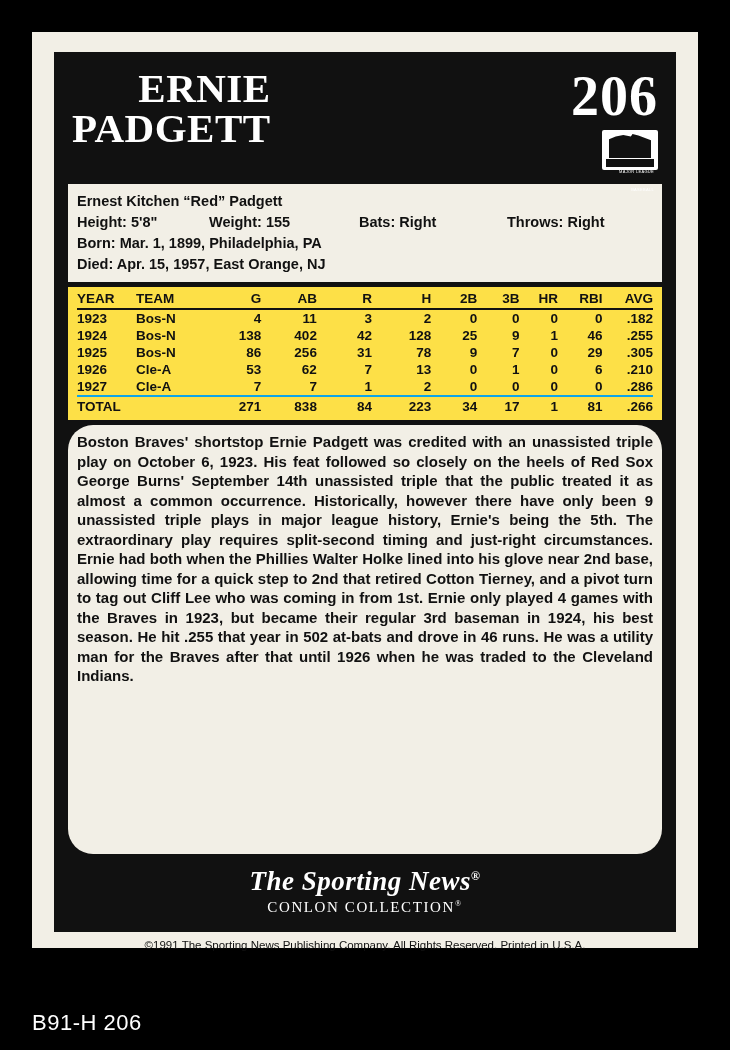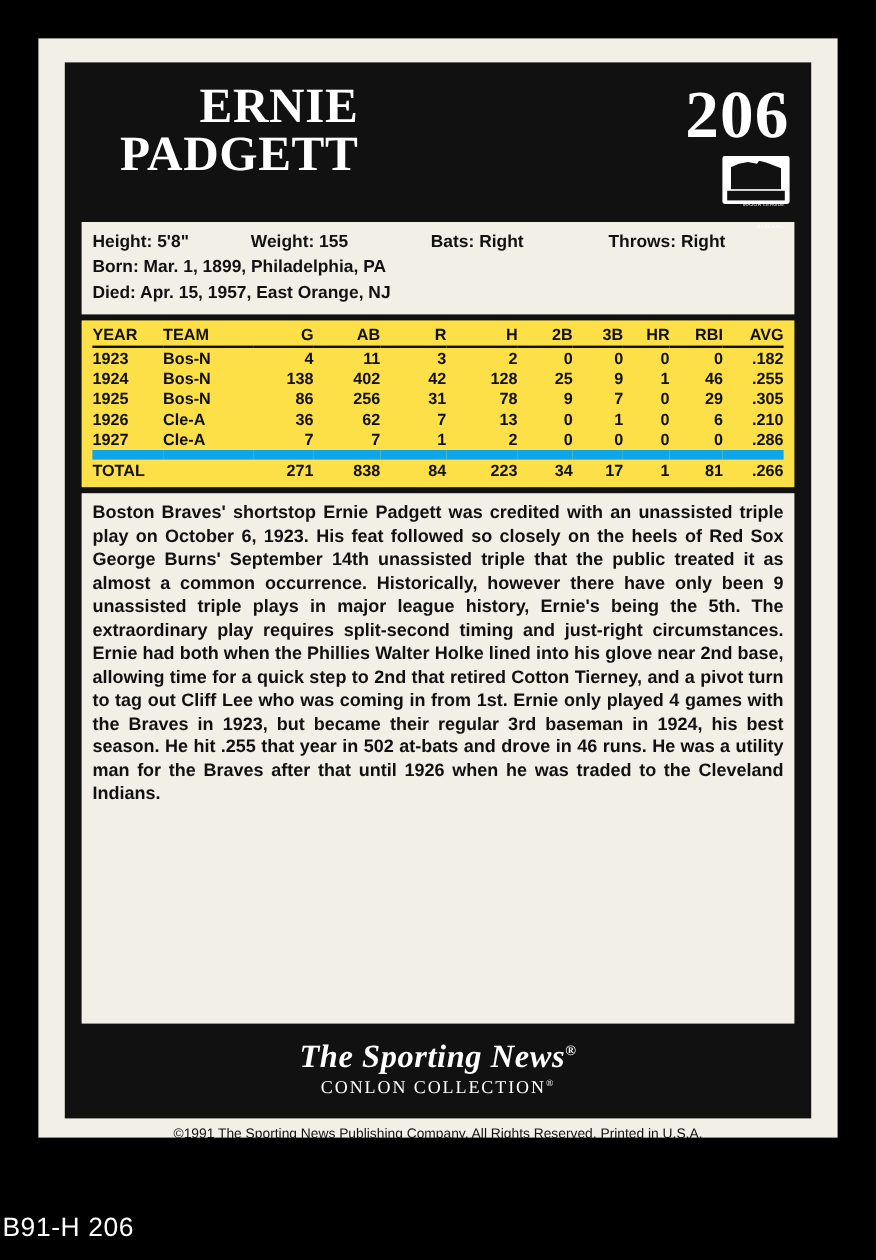--- a/index.html
+++ b/index.html
@@ -65,21 +65,20 @@
     letter-spacing: 0.5px;
   }
   .name-first {
     font-size: 41px;
     display: block;
     text-align: right;
   }
   .name-last {
     font-size: 41px;
     display: block;
-    margin-left: 28px;
   }
   .num-block {
     text-align: right;
     min-width: 110px;
   }
   .card-number {
     font-family: "Liberation Serif", serif;
     font-weight: bold;
     font-size: 56px;
     line-height: 1;
@@ -169,34 +168,35 @@
   table.stats th.c-ab, table.stats td.c-ab { width: 58px; }
   table.stats th.c-r,  table.stats td.c-r  { width: 58px; }
   table.stats th.c-h,  table.stats td.c-h  { width: 62px; }
   table.stats th.c-2b, table.stats td.c-2b { width: 48px; }
   table.stats th.c-3b, table.stats td.c-3b { width: 44px; }
   table.stats th.c-hr, table.stats td.c-hr { width: 40px; }
   table.stats th.c-rbi,table.stats td.c-rbi{ width: 46px; }
   table.stats th.c-avg,table.stats td.c-avg{ width: 52px; }
 
   tr.head-rule th { border-bottom: 2px solid #111111; }
-  tr.total-row td { border-top: 8px solid #0ea5e9; padding-top: 2px; }
+  tr.total-row td { border-top: 2px solid #0ea5e9; padding-top: 2px; }
   tr.total-row td.c-year { text-align: left; }
 
   
   .story-box {
     background: #f2efe6;
     color: #111111;
     margin-top: 5px;
     padding: 7px 9px 8px 9px;
     font-size: 15px;
     font-weight: bold;
     line-height: 1.30;
     text-align: justify;
     flex: 1 1 auto;
+    border-radius: 25px;
   }
 
   
   .footer-logos {
     text-align: center;
     padding: 12px 0 6px 0;
     color: #ffffff;
   }
   .tsn {
     font-family: "Liberation Serif", serif;
@@ -219,21 +219,21 @@
     text-align: center;
     color: #111111;
     font-size: 11.5px;
     padding-top: 7px;
     font-family: "Liberation Sans", sans-serif;
   }
 
   
   #caption {
     position: absolute;
-    left: 2px;
+    left: 32px;
     bottom: 14px;
     color: #ffffff;
     font-size: 22px;
     font-family: "Liberation Sans", sans-serif;
     letter-spacing: 0.5px;
   }
 </style>
 </head>
 <body>
 
@@ -253,20 +253,21 @@
             <span class="mlb-logo">
               <span class="silh"></span>
               <span class="strip">
                 <span class="strip-txt">MAJOR LEAGUE BASEBALL</span>
               </span>
             </span>
           </div>
         </div>
 
         <div class="bio-box">
+          <div class="bio-line">Ernest Kitchen “Red” Padgett</div>
           <div class="bio-row2">
             <span class="b-h">Height: 5'8"</span>
             <span class="b-w">Weight: 155</span>
             <span class="b-b">Bats: Right</span>
             <span class="b-t">Throws: Right</span>
           </div>
           <div class="bio-line">Born: Mar. 1, 1899, Philadelphia, PA</div>
           <div class="bio-line">Died: Apr. 15, 1957, East Orange, NJ</div>
         </div>
 
@@ -323,21 +324,21 @@
                 <td class="c-h">78</td>
                 <td class="c-2b">9</td>
                 <td class="c-3b">7</td>
                 <td class="c-hr">0</td>
                 <td class="c-rbi">29</td>
                 <td class="c-avg">.305</td>
               </tr>
               <tr>
                 <td class="c-year">1926</td>
                 <td class="c-team">Cle-A</td>
-                <td class="c-g">36</td>
+                <td class="c-g">53</td>
                 <td class="c-ab">62</td>
                 <td class="c-r">7</td>
                 <td class="c-h">13</td>
                 <td class="c-2b">0</td>
                 <td class="c-3b">1</td>
                 <td class="c-hr">0</td>
                 <td class="c-rbi">6</td>
                 <td class="c-avg">.210</td>
               </tr>
               <tr>

